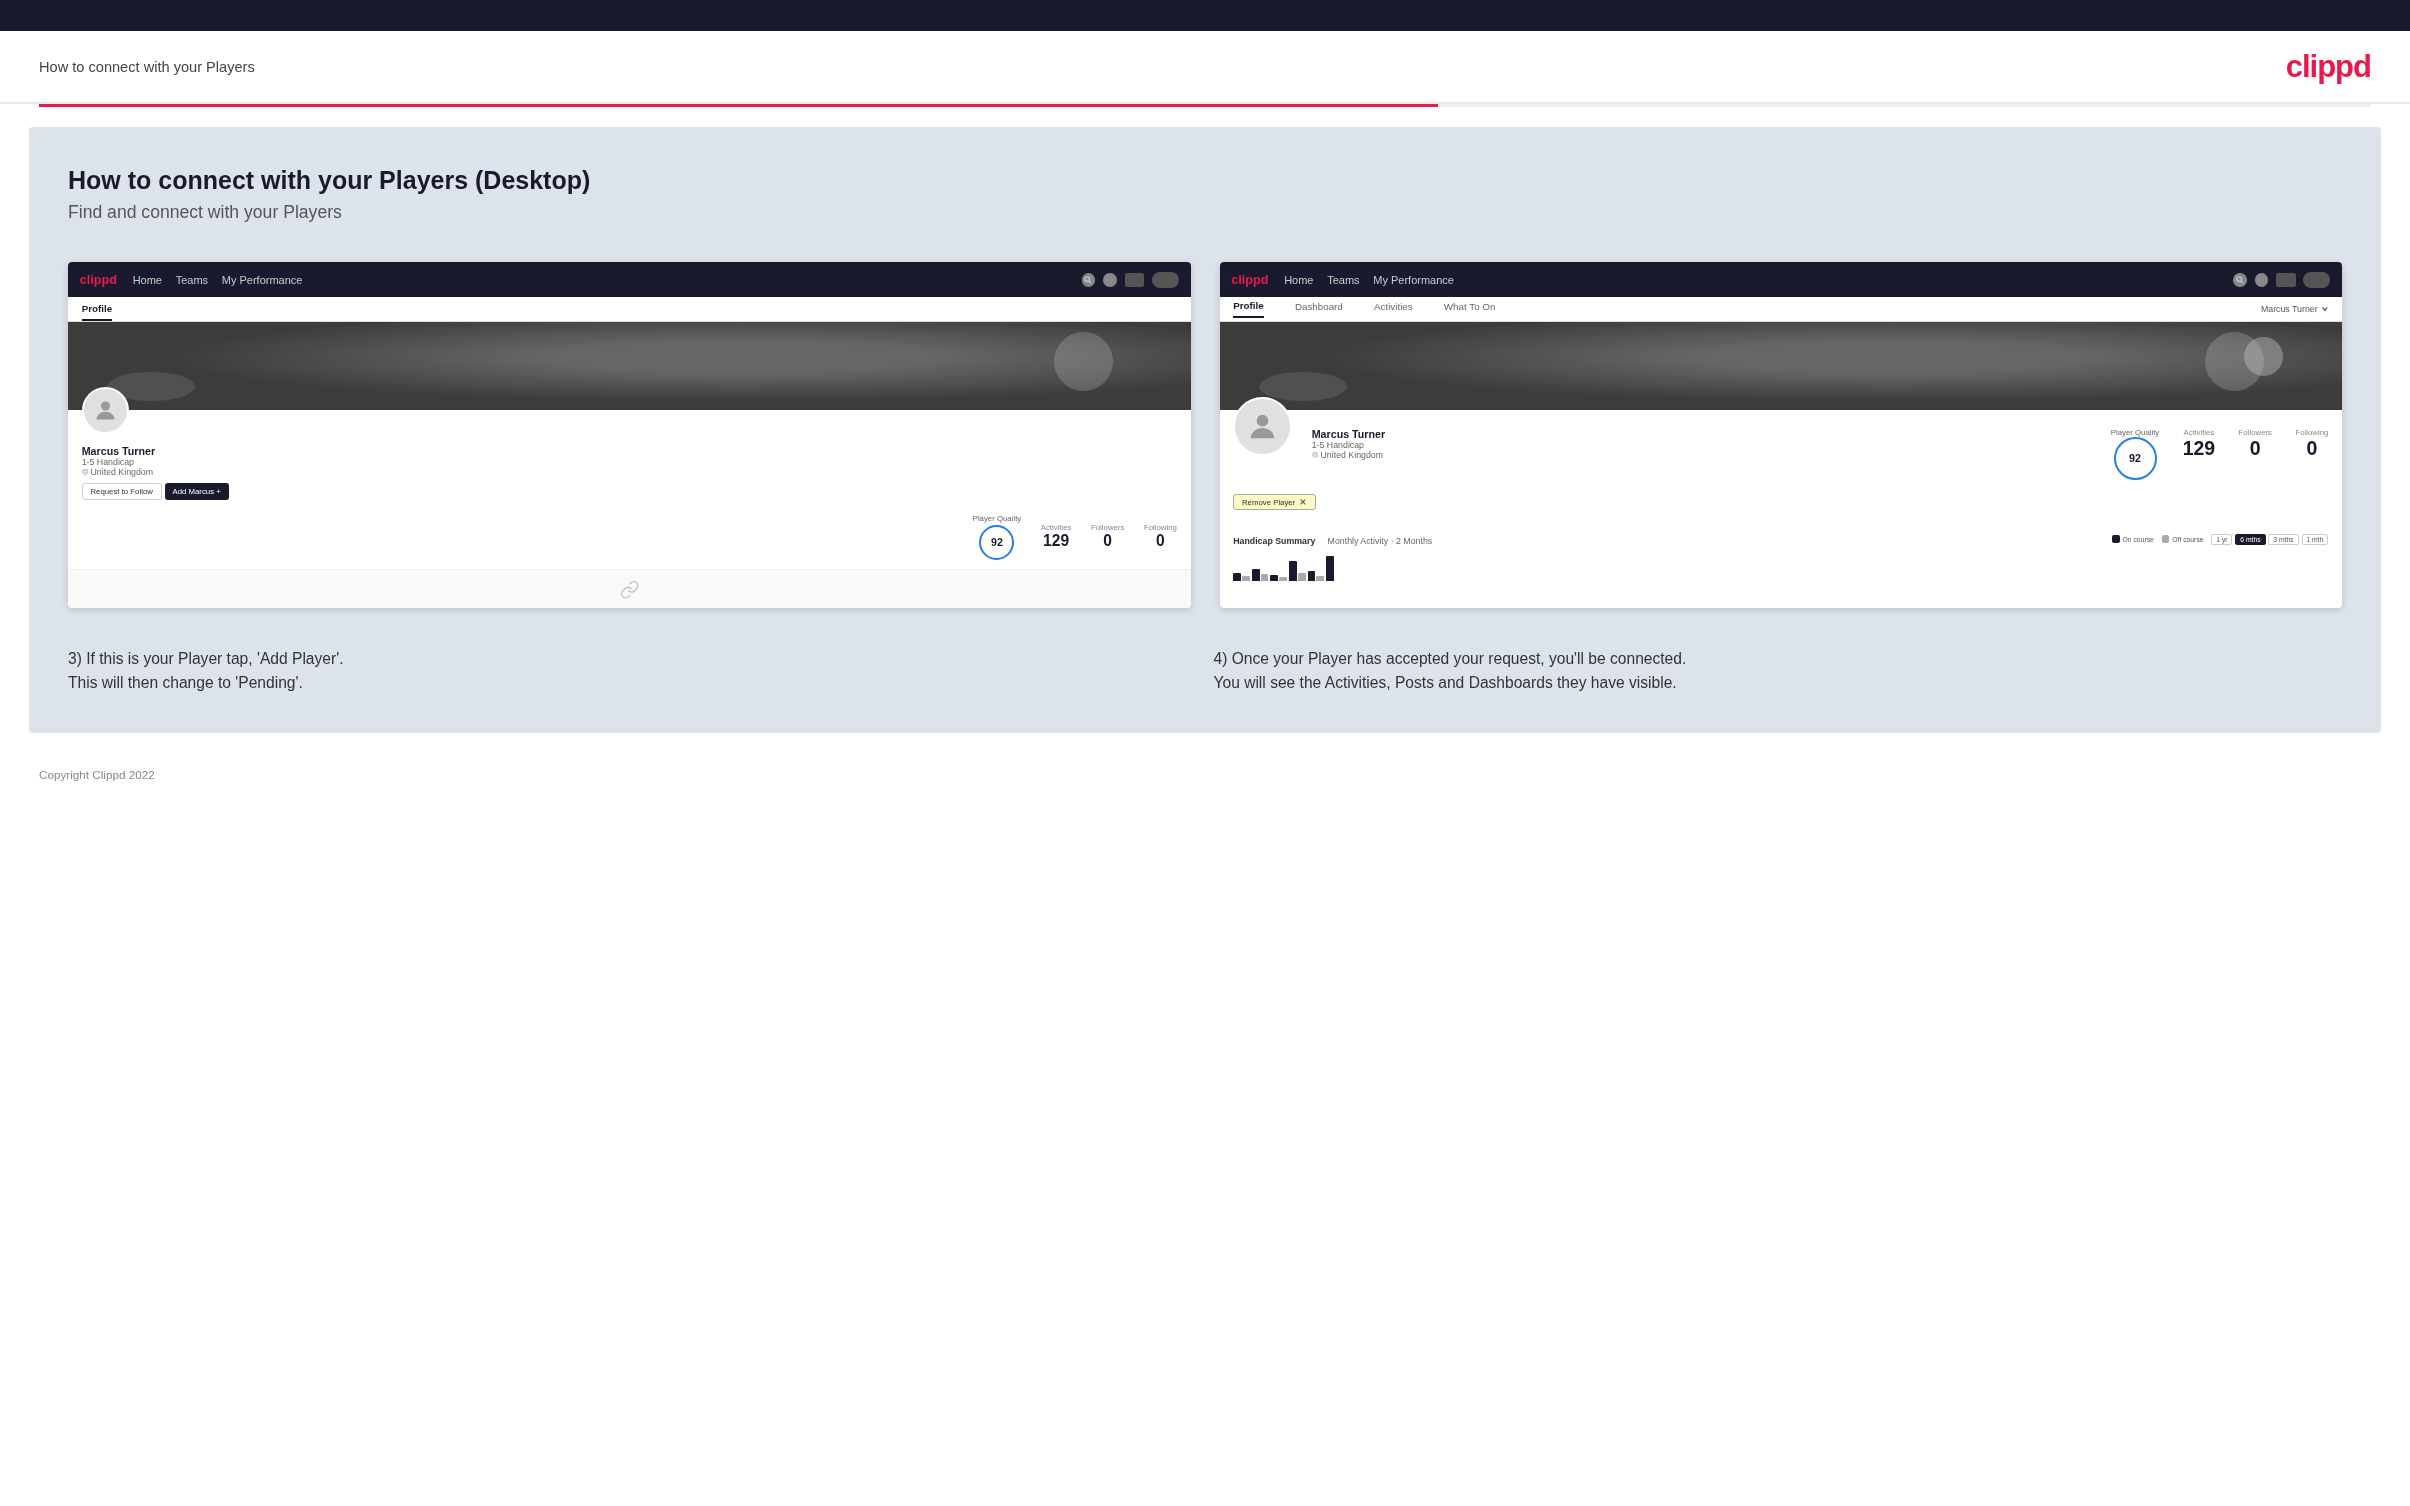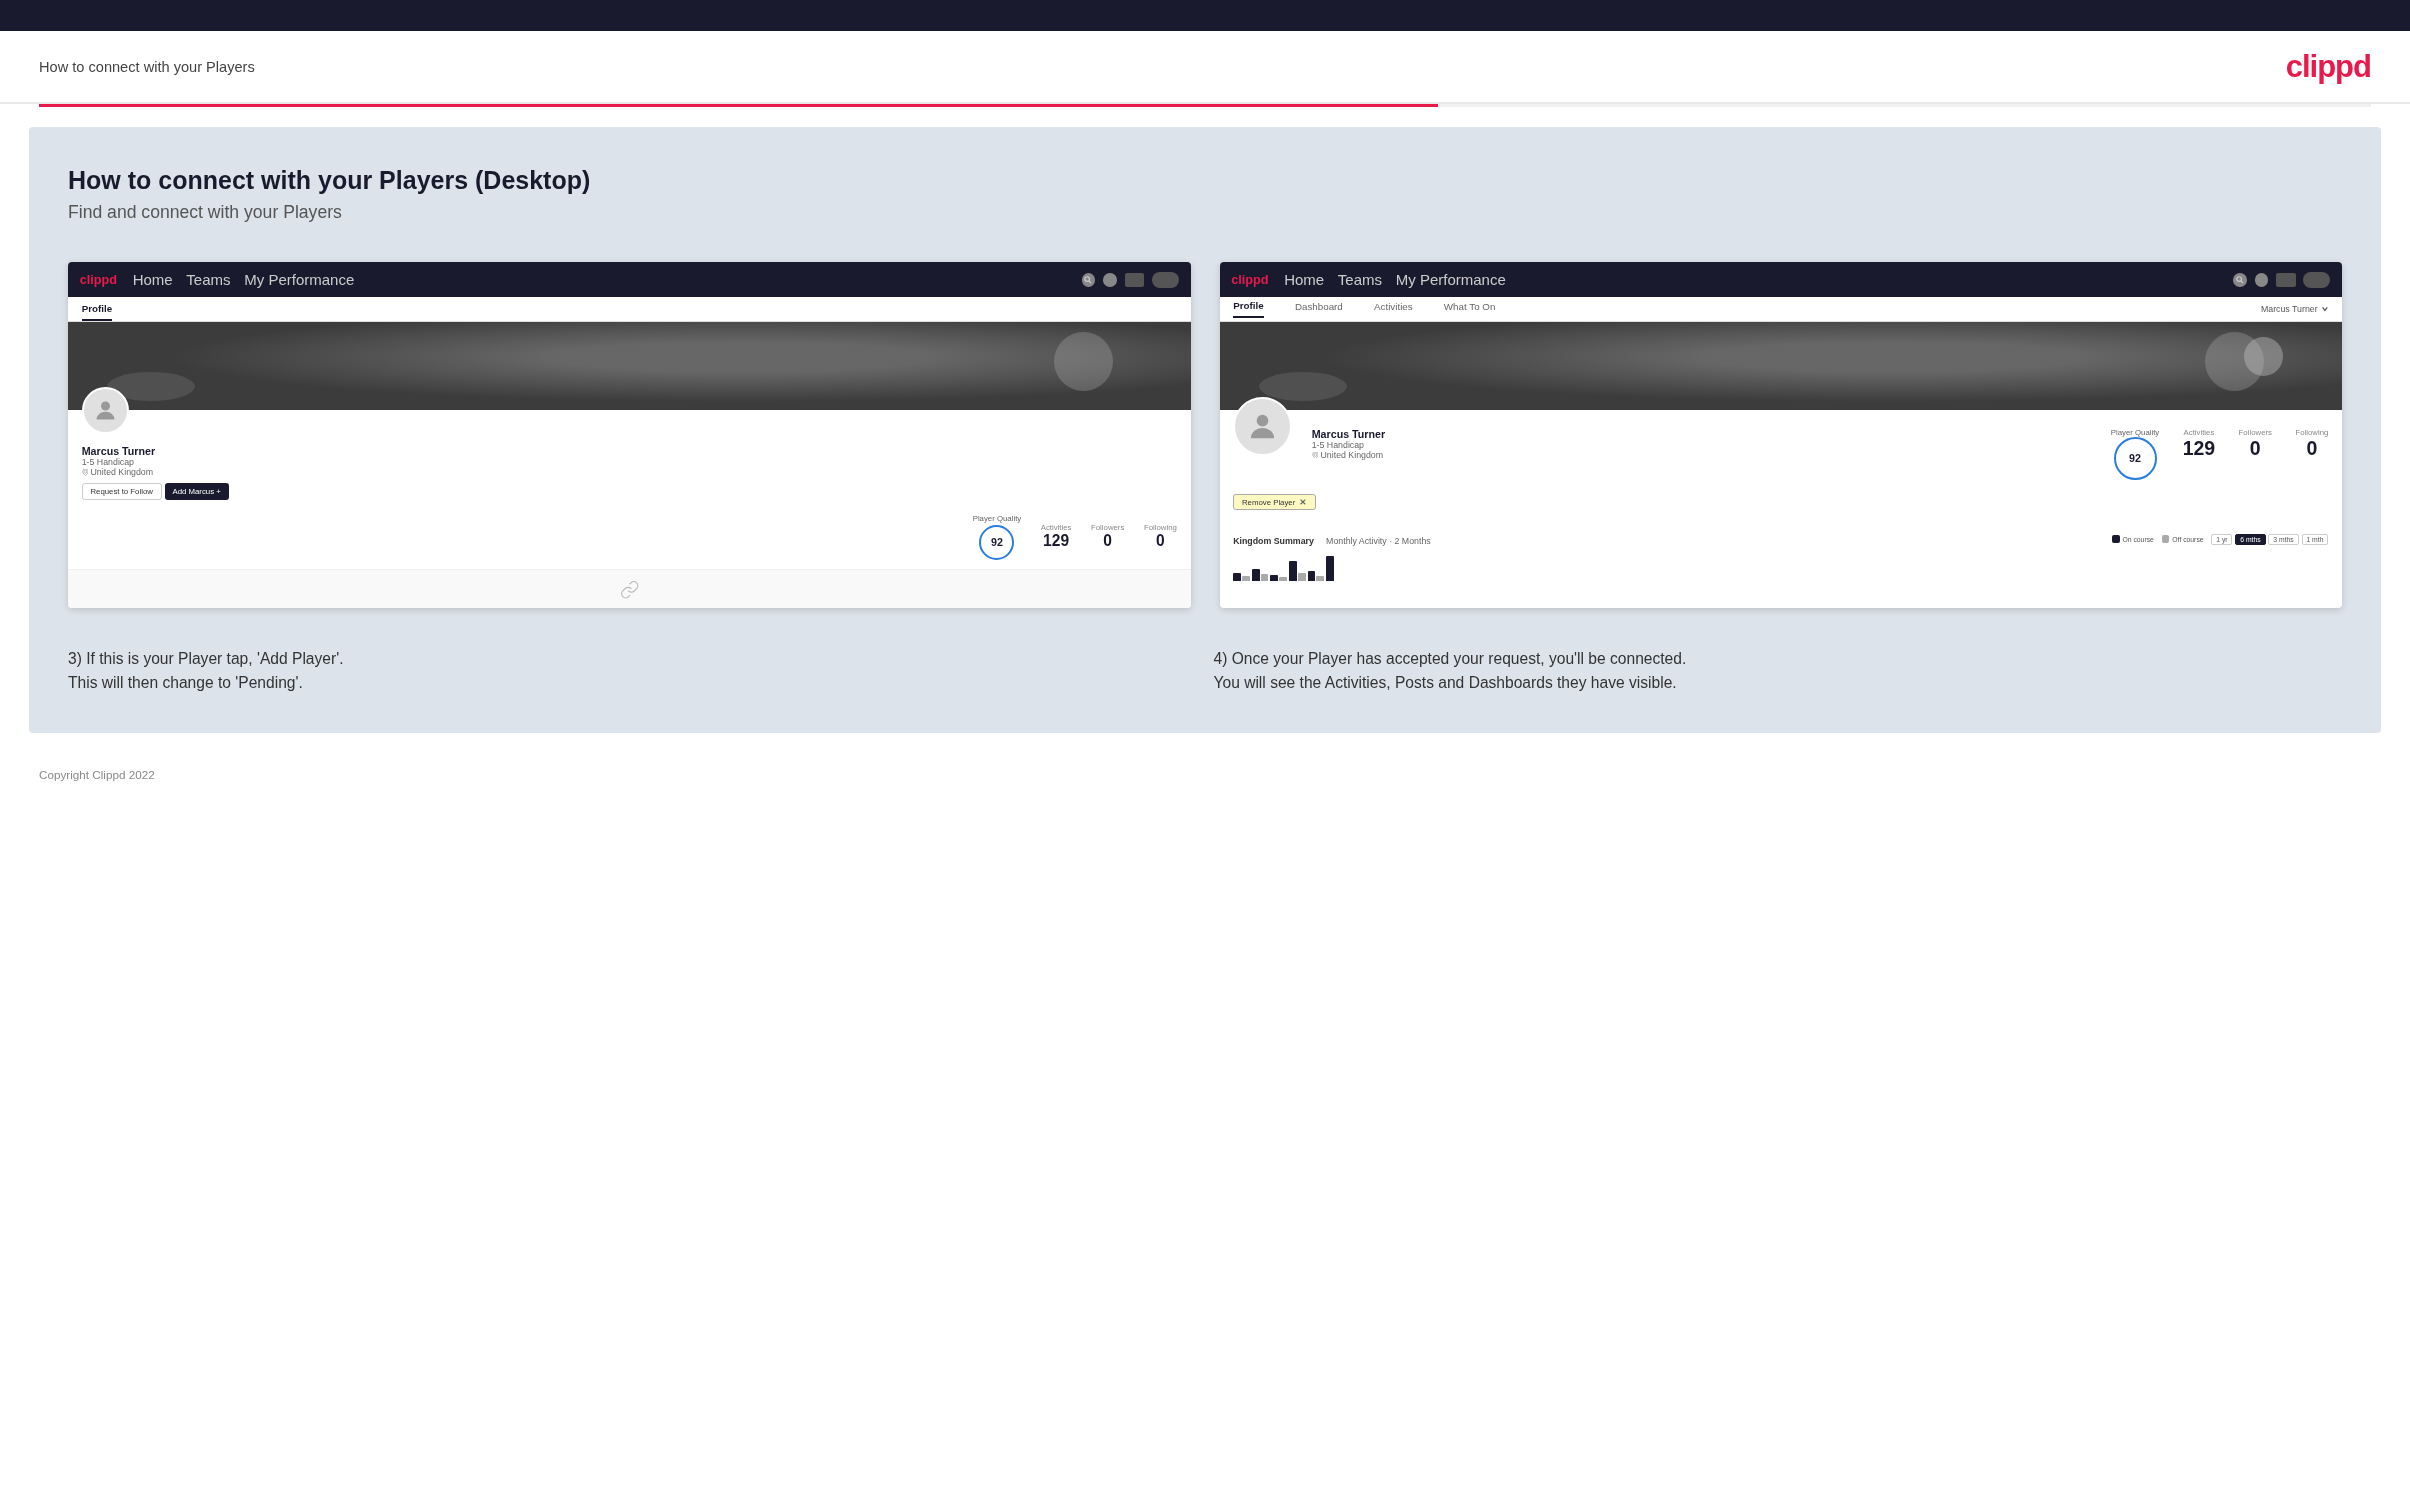--- a/index.html
+++ b/index.html
@@ -98,21 +98,21 @@
       color: #e8194b;
     }
 
     .app-nav-items {
       display: flex;
       gap: 13.7px;
       align-items: center;
     }
 
     .app-nav-item {
-      font-size: 15px;
+      font-size: 11px;
       color: #ccc;
       text-align: center;
     }
 
     .app-nav-icons {
       margin-left: auto;
       display: flex;
       gap: 7.8px;
       align-items: center;
     }
@@ -717,21 +717,21 @@
         <span>Remove Player</span>
         <svg width="7.8" height="7.8" viewBox="0 0 10 10">
             <line x1="2" y1="2" x2="8" y2="8" stroke="#666" stroke-width="1.5"></line>
             <line x1="8" y1="2" x2="2" y2="8" stroke="#666" stroke-width="1.5"></line>
           </svg>
       </button>
 
       <div class="activity-summary">
         <div class="activity-header">
           <div>
-            <span class="activity-title">Kingdom Summary</span>
+            <span class="activity-title">Handicap Summary</span>
             <span style="margin-left:7.8px;" class="activity-subtitle">Monthly Activity · 2 Months</span>
           </div>
           <div class="activity-controls">
             <div class="legend-item">
               <div class="legend-dot" style="background:#1a1a2e;"></div>
               <span>On course</span>
             </div>
             <div class="legend-item">
               <div class="legend-dot" style="background:#aaa;"></div>
               <span>Off course</span>

